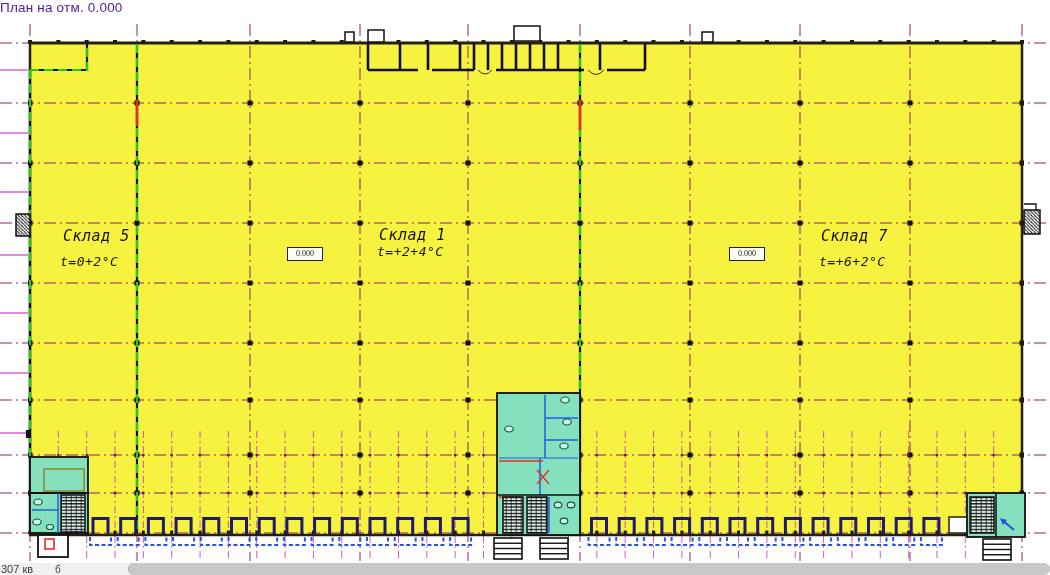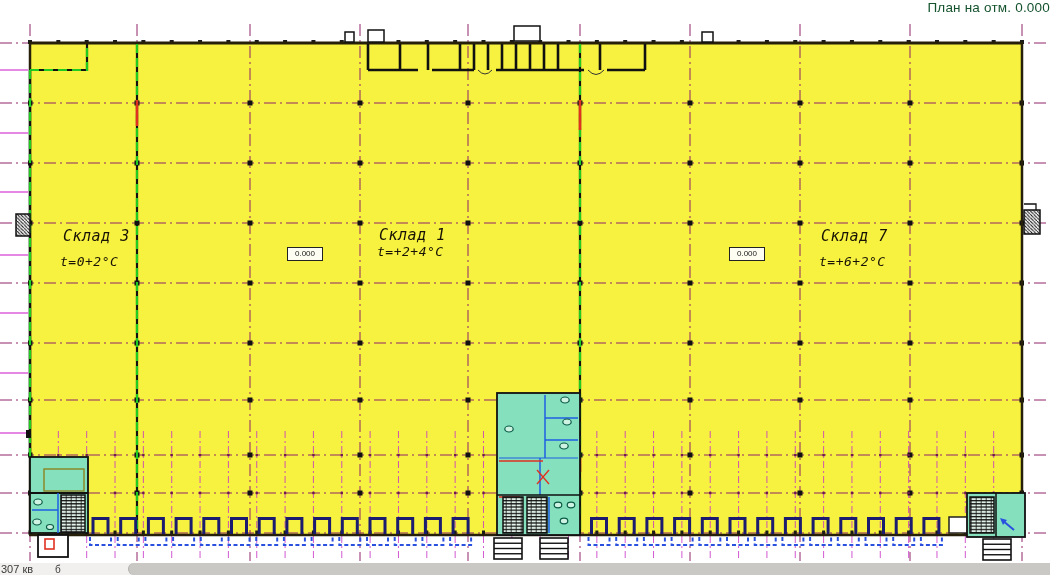--- a/index.html
+++ b/index.html
@@ -1,28 +1,28 @@
 <!DOCTYPE html>
 <html><head>
 <meta charset="utf-8">
 <style>
   html,body{margin:0;padding:0;background:#ffffff;}
   .stage{position:relative;width:1050px;height:575px;overflow:hidden;background:#ffffff;
          font-family:"Liberation Sans", sans-serif;}
-  .drawing-title{position:absolute;top:0;left:0;width:100%;height:17px;text-align:right;
-         font-size:13.5px;color:#14532d;letter-spacing:.2px;}
+  .drawing-title{position:absolute;top:0;left:0;width:100%;height:17px;text-align:left;
+         font-size:13.5px;color:#4c1d95;letter-spacing:.2px;}
   .cad-label{position:absolute;font-family:"DejaVu Sans Mono", monospace;font-style:italic;
          color:#171205;white-space:nowrap;}
   .wh-name{font-size:15px;letter-spacing:.5px;}
   .wh-temp{font-size:13px;letter-spacing:.5px;}
   .elev-box{position:absolute;width:34px;height:12px;border:1.3px solid #222;background:#fdfdf2;
-         font-family:Liberation Sans, sans-serif;font-size:8px;line-height:12px;text-align:center;
+         font-family:Liberation Serif, serif;font-size:8px;line-height:12px;text-align:center;
          color:#1a1a1a;}
   .statusbar{position:absolute;left:0;top:563px;width:1050px;height:12px;background:#f1f0ee;
-         overflow:hidden;}
+         overflow:hidden;border-radius:6px;}
   .status-text{position:absolute;left:1px;top:0;font-size:11px;line-height:13px;color:#3a3a3a;}
   .status-glyph{position:absolute;left:55px;top:0;font-size:10px;line-height:13px;color:#3a3a3a;}
   .scroll-thumb{position:absolute;left:128px;top:0;width:922px;height:12px;background:#c9c8c5;
          border-left:1px solid #b0afac;border-radius:6px 0 0 6px;}
   svg{position:absolute;left:0;top:0;}
 </style>
 </head>
 <body>
 
 <div class="stage">
@@ -489,21 +489,21 @@
       <g>
         <rect x="16" y="214" width="14" height="22" fill="url(#boxhatch)" stroke="#111" stroke-width="1.5"></rect>
         <rect x="1024" y="210" width="16" height="24" fill="url(#boxhatch)" stroke="#111" stroke-width="1.5"></rect>
         <path d="M1024,204 h12 v6" fill="none" stroke="#111" stroke-width="1.3"></path>
         <rect x="26" y="430" width="5" height="8" fill="#111"></rect>
       </g>
     </svg>
 
   <div class="drawing-title">План на отм. 0.000</div>
 
-  <div class="cad-label wh-name" style="left:63px;top:227px">Склад 3</div>
+  <div class="cad-label wh-name" style="left:63px;top:227px">Склад 5</div>
   <div class="cad-label wh-temp" style="left:60px;top:254px">t=0+2°C</div>
 
   <div class="cad-label wh-name" style="left:379px;top:226px">Склад 1</div>
   <div class="cad-label wh-temp" style="left:377px;top:244px">t=+2+4°C</div>
 
   <div class="cad-label wh-name" style="left:821px;top:227px">Склад 7</div>
   <div class="cad-label wh-temp" style="left:819px;top:254px">t=+6+2°C</div>
 
   <div class="elev-box" style="left:287px;top:247px">0.000</div>
   <div class="elev-box" style="left:729px;top:247px">0.000</div>

